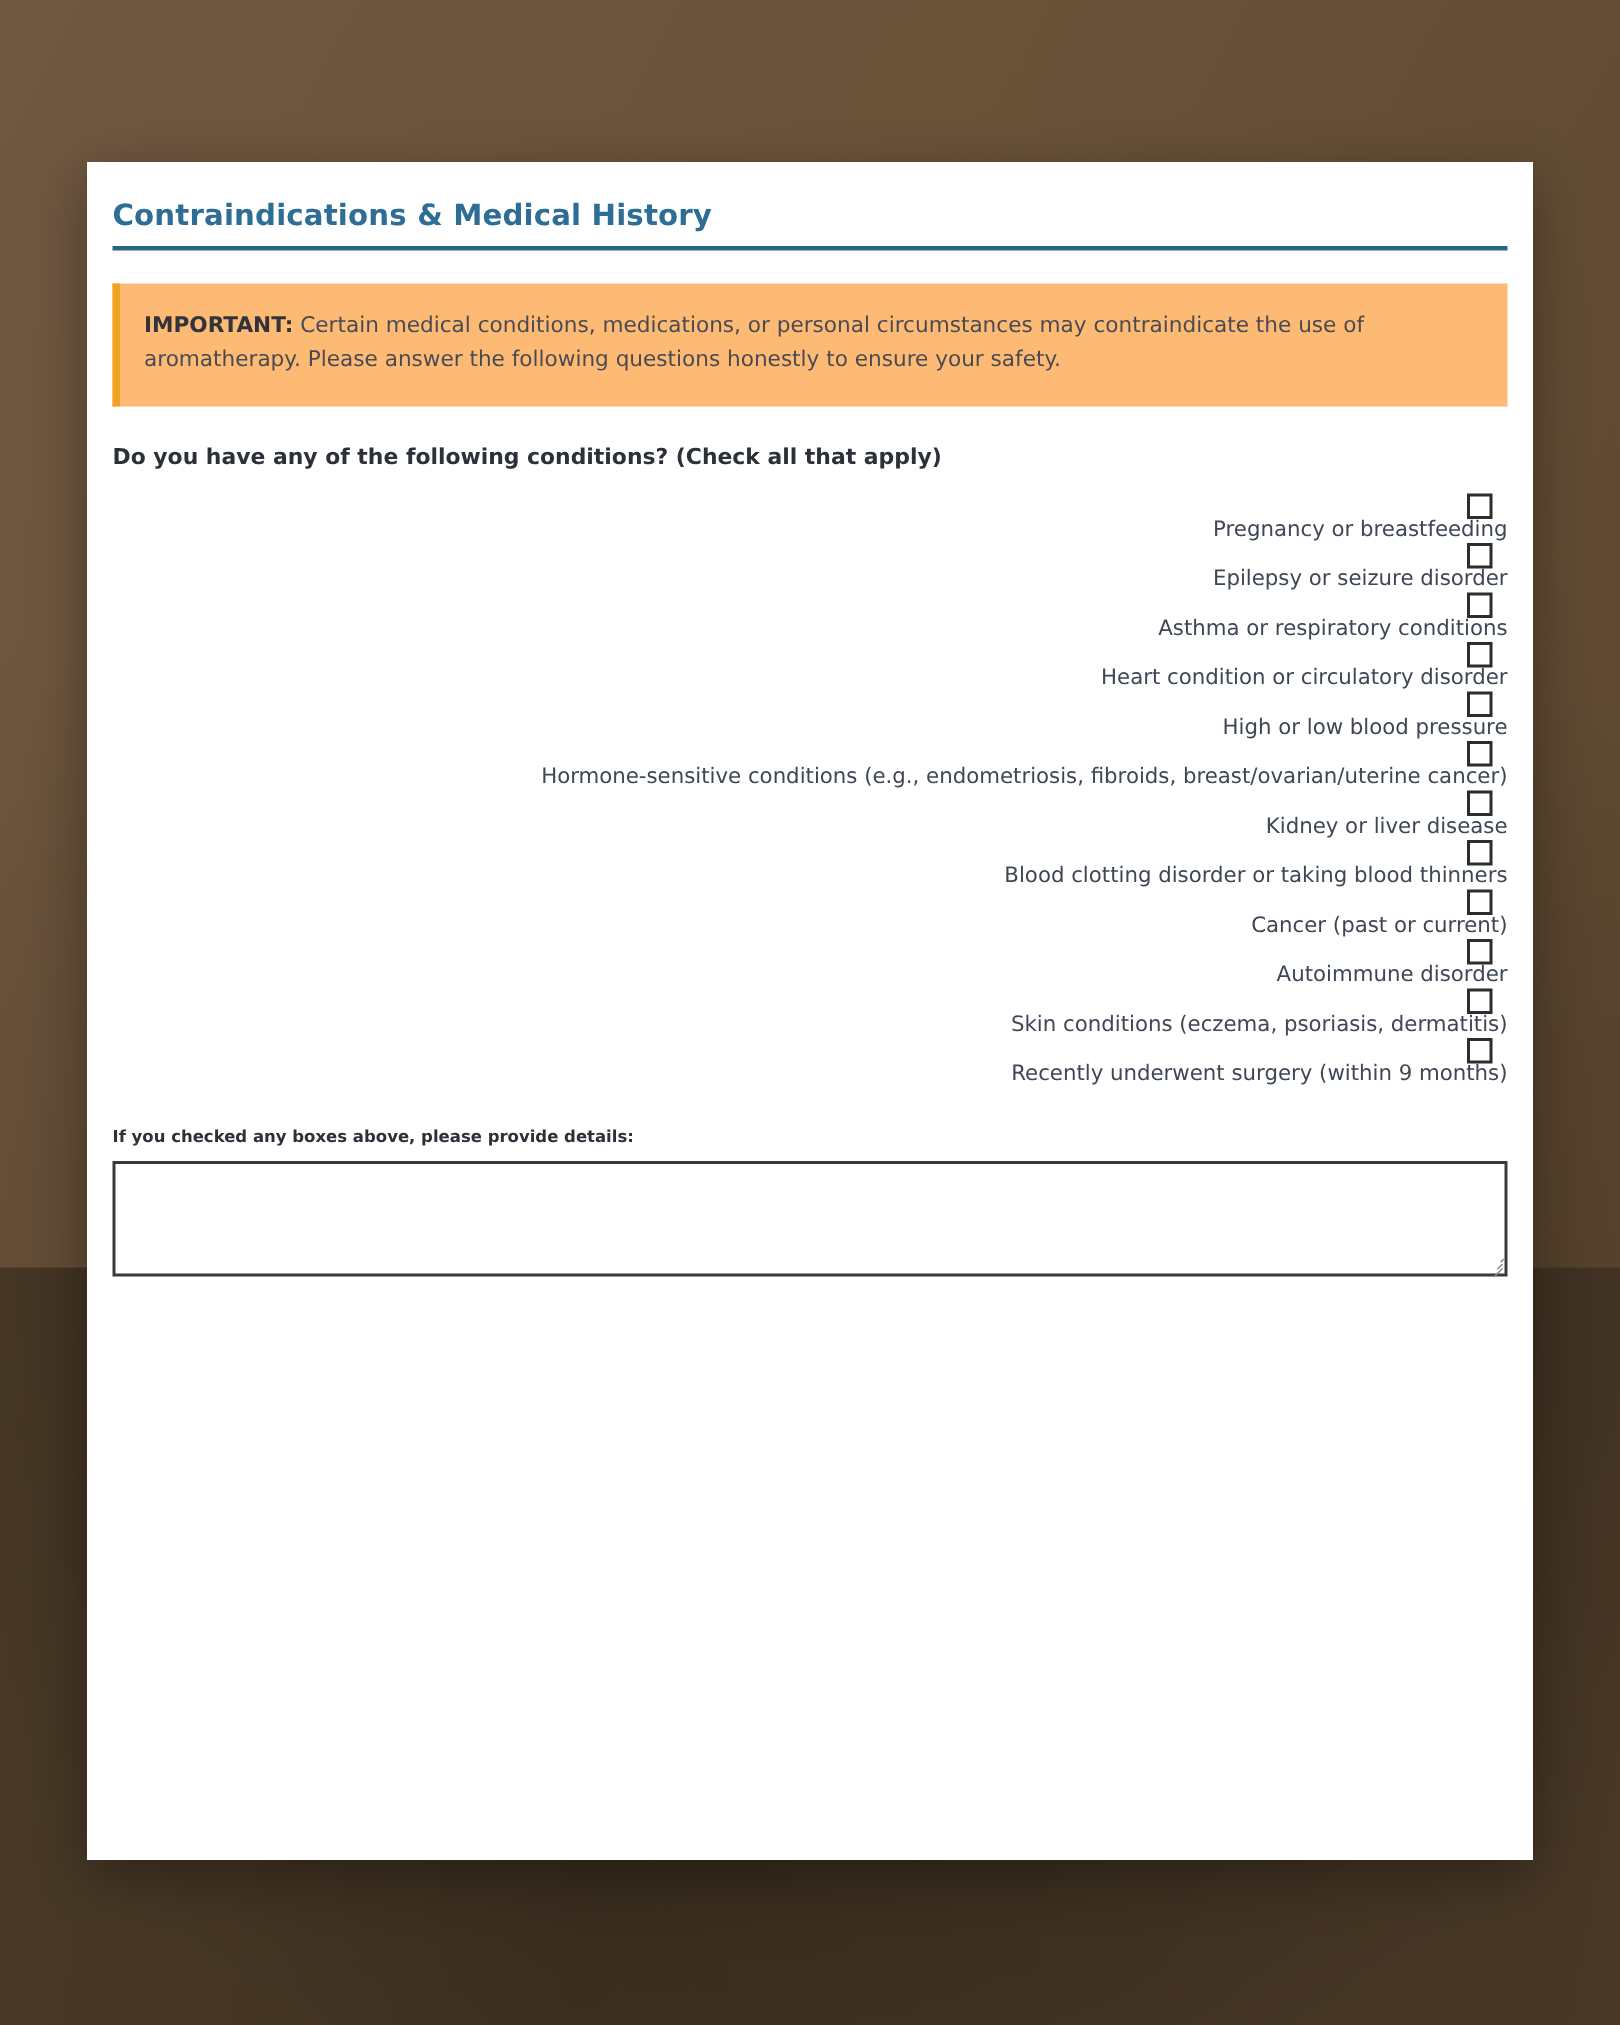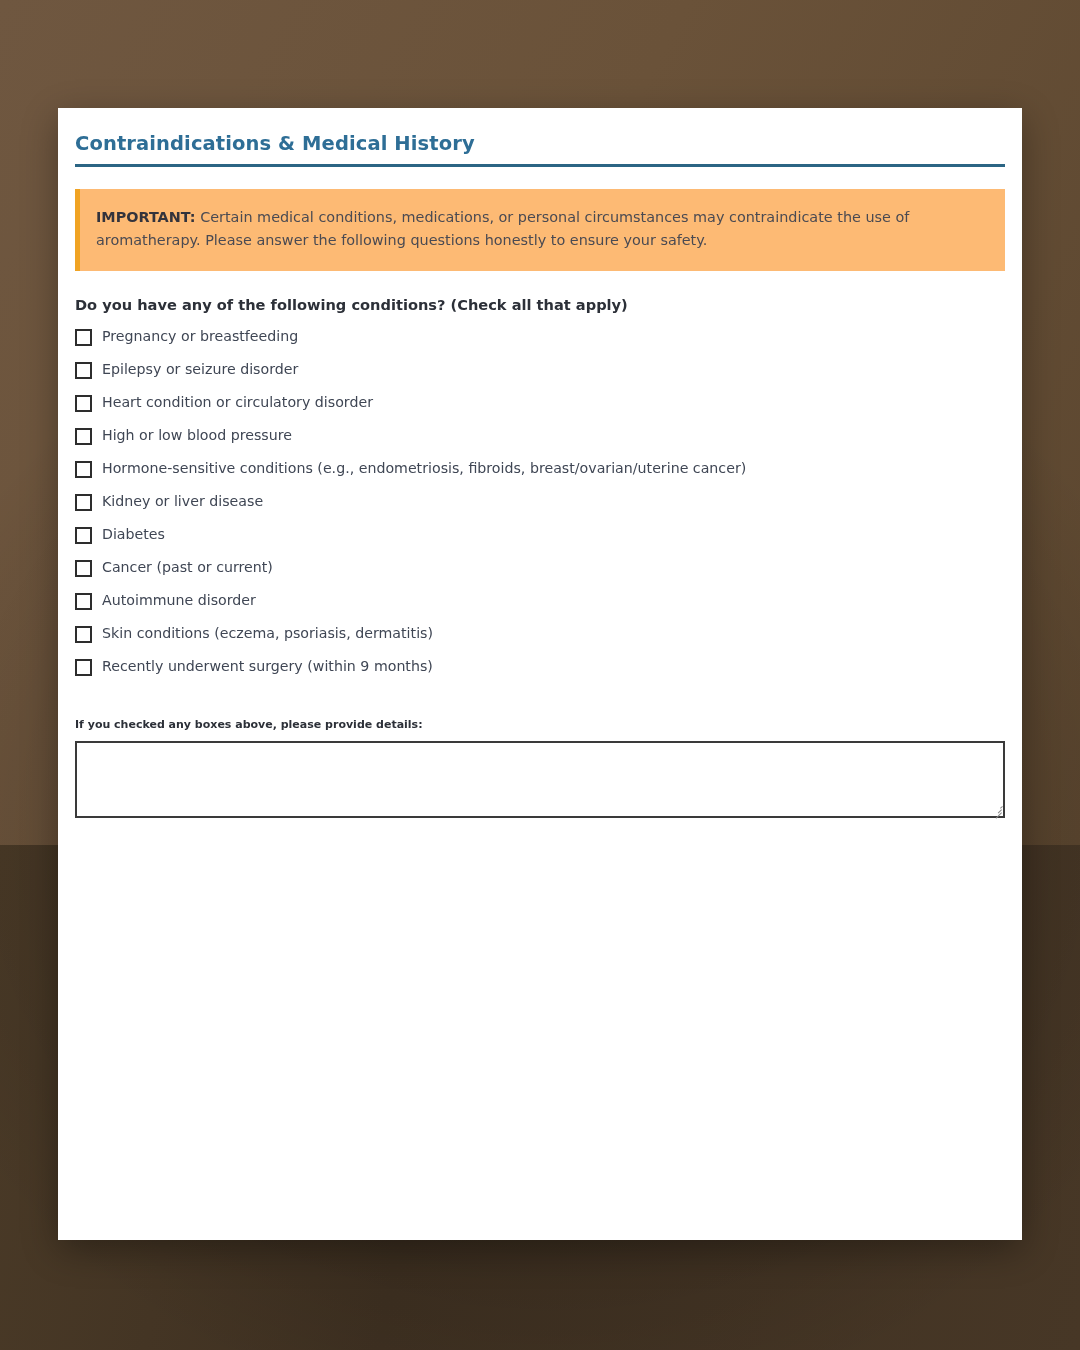--- a/index.html
+++ b/index.html
@@ -98,22 +98,23 @@
   }
 
   
   .check-list {
     margin: 0 0 0 0;
     padding: 0;
     list-style: none;
   }
   .check-item {
     display: flex;
-    align-items: flex-start;
+    align-items: flex-end;
     height: 33px;
+    flex-direction: column;
   }
   .cbox {
     width: 13px;
     height: 13px;
     border: 2px solid #2d2d2d;
     background: #ffffff;
     box-sizing: content-box;
     flex: 0 0 auto;
     margin-right: 10px;
     cursor: pointer;
@@ -184,37 +185,41 @@
         <li class="check-item">
           <span class="cbox"></span>
           <span class="check-label">Pregnancy or breastfeeding</span>
         </li>
         <li class="check-item">
           <span class="cbox"></span>
           <span class="check-label">Epilepsy or seizure disorder</span>
         </li>
         <li class="check-item">
           <span class="cbox"></span>
+          <span class="check-label">Asthma or respiratory conditions</span>
+        </li>
+        <li class="check-item">
+          <span class="cbox"></span>
           <span class="check-label">Heart condition or circulatory disorder</span>
         </li>
         <li class="check-item">
           <span class="cbox"></span>
           <span class="check-label">High or low blood pressure</span>
         </li>
         <li class="check-item">
           <span class="cbox"></span>
           <span class="check-label">Hormone-sensitive conditions (e.g., endometriosis, fibroids, breast/ovarian/uterine cancer)</span>
         </li>
         <li class="check-item">
           <span class="cbox"></span>
           <span class="check-label">Kidney or liver disease</span>
         </li>
         <li class="check-item">
           <span class="cbox"></span>
-          <span class="check-label">Diabetes</span>
+          <span class="check-label">Blood clotting disorder or taking blood thinners</span>
         </li>
         <li class="check-item">
           <span class="cbox"></span>
           <span class="check-label">Cancer (past or current)</span>
         </li>
         <li class="check-item">
           <span class="cbox"></span>
           <span class="check-label">Autoimmune disorder</span>
         </li>
         <li class="check-item">

